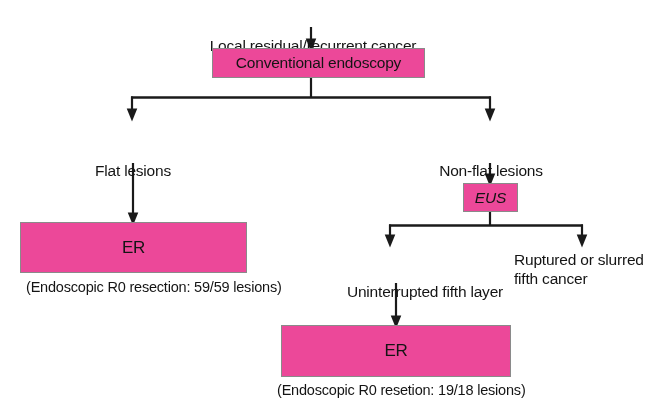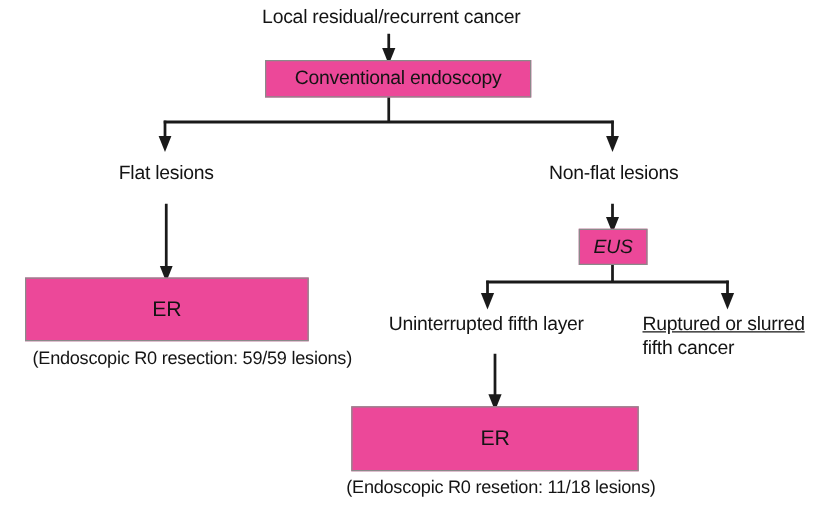--- a/index.html
+++ b/index.html
@@ -31,20 +31,21 @@
   .node-text {
     position: absolute;
     font-size: 15.5px;
     line-height: 19px;
     letter-spacing: -0.2px;
     color: #141414;
     white-space: pre;
   }
   .centered {
     transform: translateX(-50%);
+    margin-top: 32px;
   }
   .caption {
     position: absolute;
     font-size: 14.5px;
     line-height: 18px;
     letter-spacing: -0.2px;
     color: #141414;
     white-space: pre;
     margin-left: 21px;
   }
@@ -103,23 +104,23 @@
   <div class="node-text centered" style="left:491px; top:129px;">Non-flat lesions</div>
 
   <div class="node-text centered" style="left:133px; top:129px;">Flat lesions</div>
 
   <div class="box" style="left:463px; top:183px; width:55px; height:29px;font-style:italic;">EUS</div>
 
   <div class="box big" style="left:20px; top:222px; width:227px; height:51px;">ER</div>
 
   <div class="caption" style="left:5px; top:278px;">(Endoscopic R0 resection: 59/59 lesions)</div>
 
-  <div class="node-text centered" style="left:389px; top:250px;">Uninterrupted fifth layer</div>
+  <div class="node-text centered" style="left:425px; top:250px;">Uninterrupted fifth layer</div>
 
-  <div class="node-text" style="left:514px; top:250px;text-decoration:underline;">Ruptured or slurred</div>
+  <div class="node-text" style="left:514px; top:250px;">Ruptured or slurred</div>
 
   <div class="node-text" style="left:514px; top:269px;">fifth cancer</div>
 
   <div class="box big" style="left:281px; top:325px; width:230px; height:52px;">ER</div>
 
-  <div class="caption" style="left:256px; top:381px;">(Endoscopic R0 resetion: 11/18 lesions)</div>
+  <div class="caption" style="left:256px; top:381px;">(Endoscopic R0 resetion: 19/18 lesions)</div>
 
 </div>
 
 </body></html>

